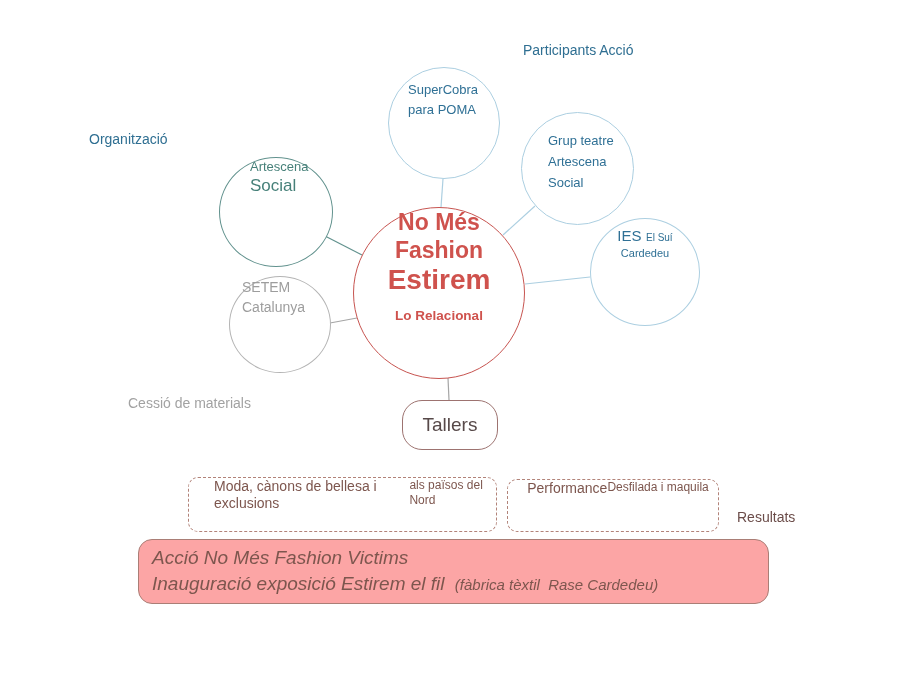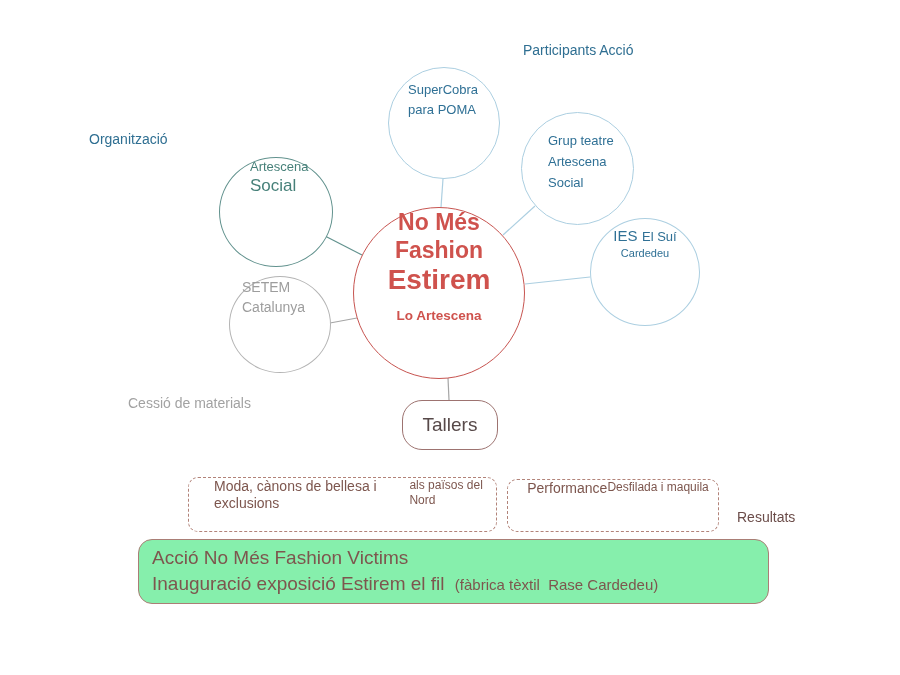--- a/index.html
+++ b/index.html
@@ -19,21 +19,21 @@
   }
   .c-lblue { border:1.2px solid #accfe1; color:#2f7095; }
   .c-teal  { border:1.2px solid #62928e; color:#468079; }
   .c-gray  { border:1.2px solid #b4b4b4; color:#9d9d9d; }
   .c-red   { border:1.5px solid #c75450; color:#cf524d; }
 
   .n-supercobra { left:388px; top:67px;  width:112px; height:112px; font-size:13px; line-height:20px; padding-left:19px; padding-top:12px; }
   .n-grup       { left:521px; top:112px; width:113px; height:113px; font-size:13px; line-height:21px; padding-left:26px; padding-top:17px; }
   .n-ies        { left:590px; top:218px; width:110px; height:108px; text-align:center; padding-top:8px; }
   .n-ies .big   { font-size:15px; }
-  .n-ies .small { font-size:13px; }
+  .n-ies .small { font-size:10px; }
   .n-ies .row2  { font-size:11px; line-height:17px; }
   .n-artescena  { left:219px; top:157px; width:114px; height:110px; padding-left:30px; }
   .n-artescena .row1 { font-size:13px; line-height:17px; }
   .n-artescena .row2 { font-size:17px; line-height:21px; }
   .n-setem      { left:229px; top:276px; width:102px; height:97px; font-size:14px; line-height:20px; padding-left:12px; }
   .n-center     { left:353px; top:207px; width:172px; height:172px; text-align:center;font-weight:bold; }
   .n-center .row1, .n-center .row2 { font-size:23px; line-height:28px; }
   .n-center .row3 { font-size:28px; line-height:32px; }
   .n-center .subtitle { font-size:13.5px; line-height:16px; margin-top:12px; }
 
@@ -56,22 +56,22 @@
     border:1px dashed #b28379; border-radius:10px; color:#7d564e;
     display:flex; flex-direction:row; justify-content:center;
   }
   .dashed-box .t1 { font-size:14px; line-height:17px; }
   .dashed-box .t2 { font-size:12px; line-height:15px; }
   .box-moda        { left:188px; top:477px; width:309px; height:55px; padding-left:25px; }
   .box-performance { left:507px; top:479px; width:212px; height:53px; padding-left:10px; }
 
   .result-box {
     position:absolute; left:138px; top:539px; width:631px; height:65px; box-sizing:border-box;
-    border:1.5px solid #aa7e76; border-radius:14px; background:#86efac; color:#7d564e;
-    display:flex; flex-direction:column; justify-content:center; padding-left:13px;
+    border:1.5px solid #aa7e76; border-radius:14px; background:#fca5a5; color:#7d564e;
+    display:flex; flex-direction:column; justify-content:center; padding-left:13px;font-style:italic;
   }
   .result-box .r1 { font-size:19px; line-height:26px; }
   .result-box .r2 { font-size:19px; line-height:26px; }
   .result-box .r2 .paren { font-size:15px; margin-left:5px; white-space:pre; }
 </style>
 </head>
 <body>
 
 <div class="canvas">
 
@@ -115,21 +115,21 @@
 
   <div class="circle c-gray n-setem">
     <span>SETEM</span>
     <span>Catalunya</span>
   </div>
 
   <div class="circle c-red n-center">
     <span class="row1">No Més</span>
     <span class="row2">Fashion</span>
     <span class="row3">Estirem</span>
-    <span class="subtitle">Lo Artescena</span>
+    <span class="subtitle">Lo Relacional</span>
   </div>
 
   <div class="tallers-box">
     <span>Tallers</span>
   </div>
 
   <div class="dashed-box box-moda">
     <span class="t1">Moda, cànons de bellesa i exclusions</span>
     <span class="t2">als països del Nord</span>
   </div>

